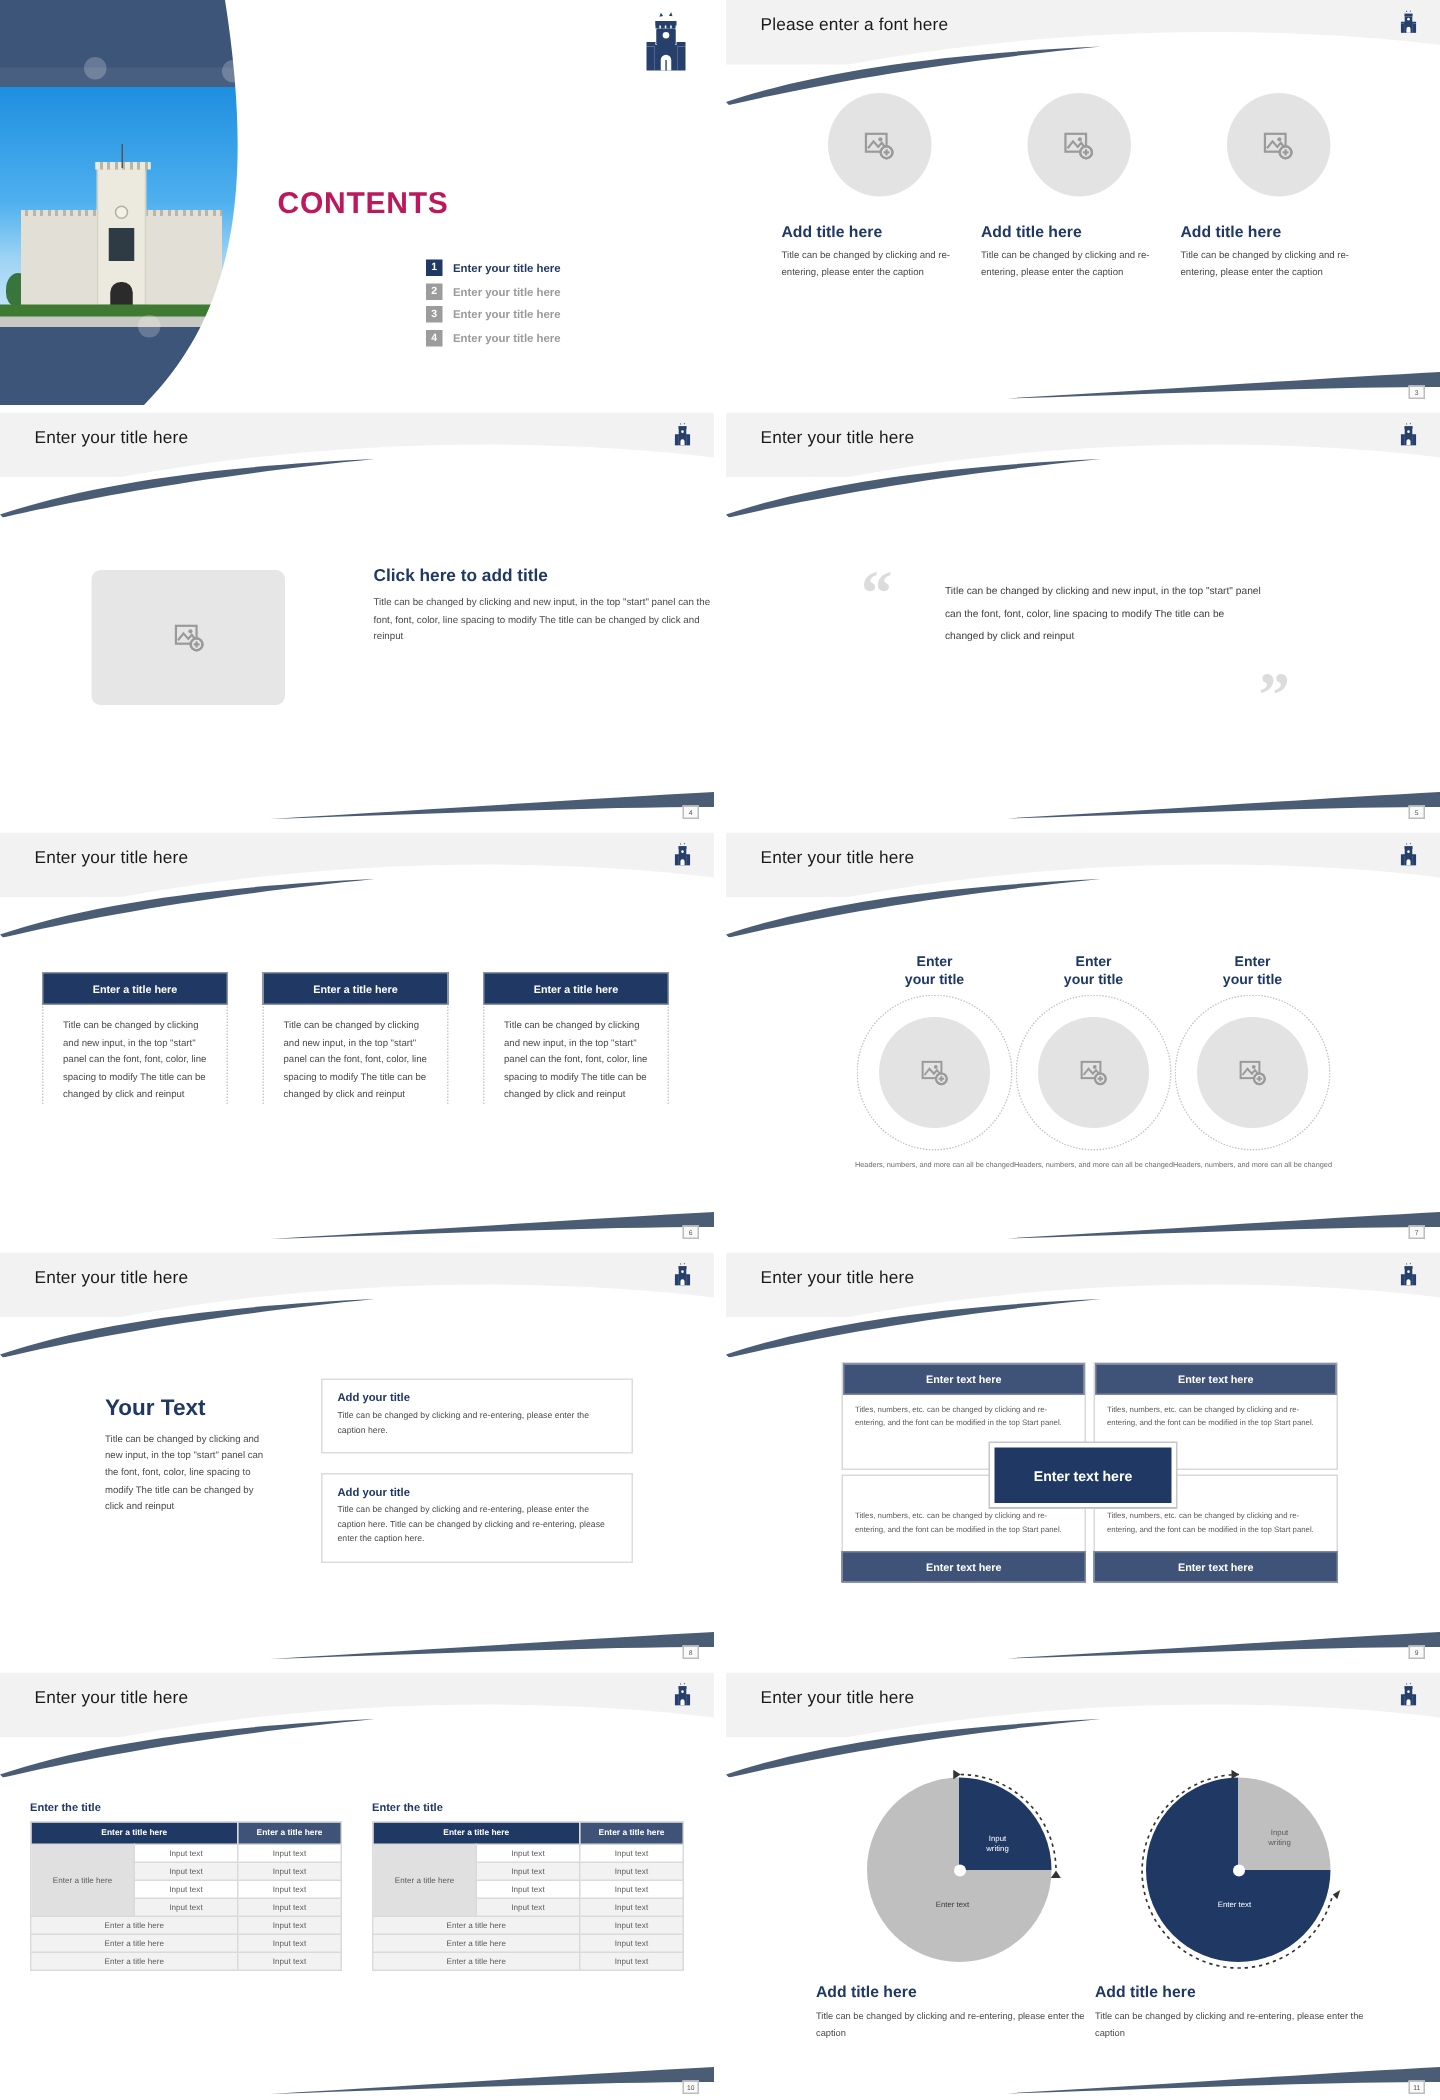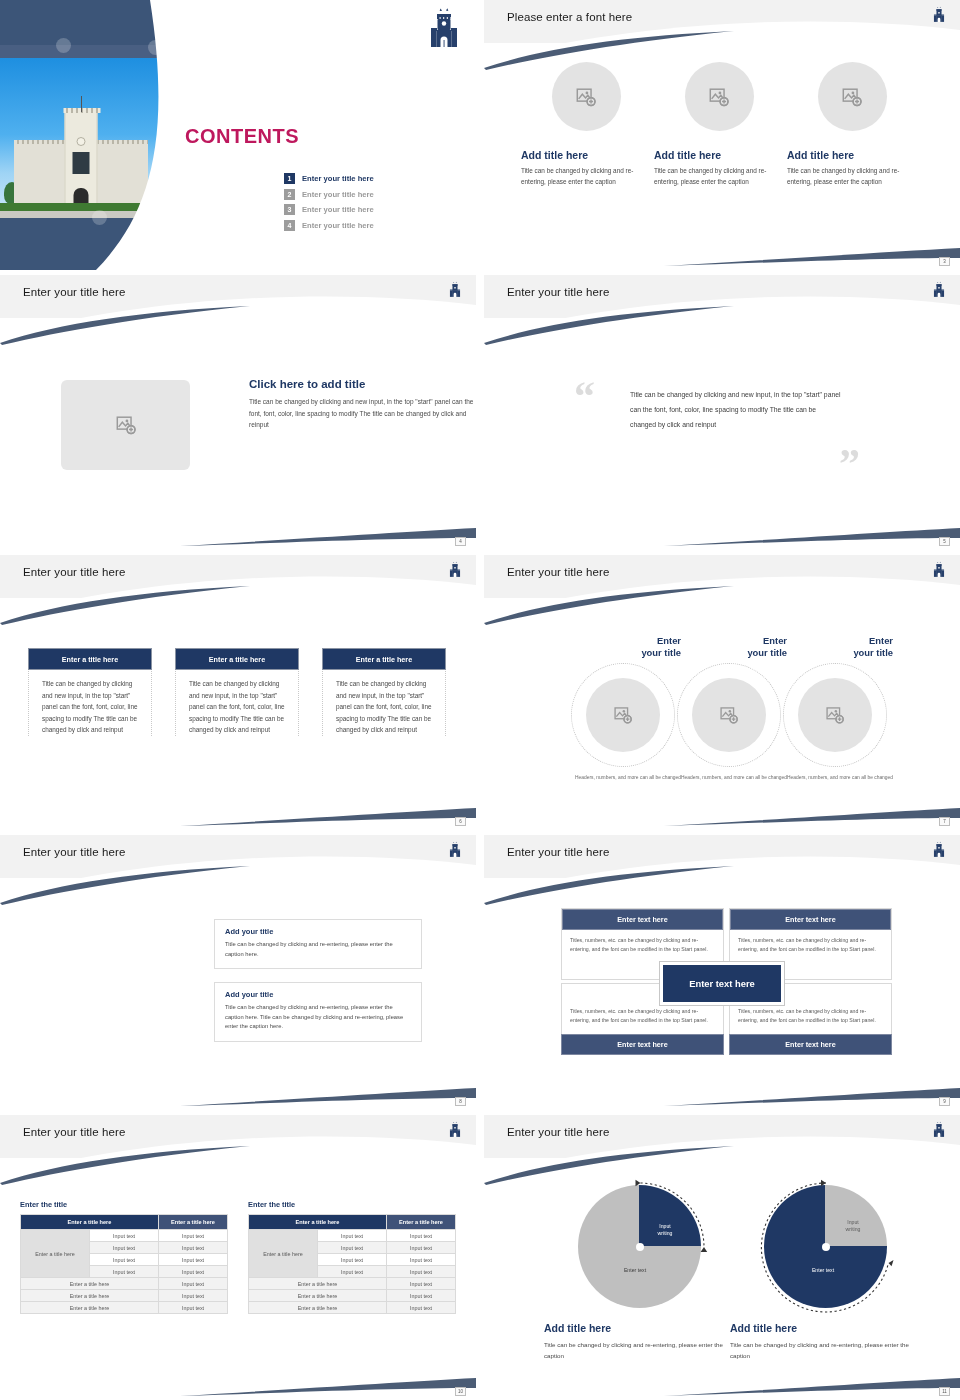--- a/index.html
+++ b/index.html
@@ -137,21 +137,21 @@
   
   .s5-col { position:absolute; top:93px; width:124px; border-left:1px dotted #c9c9c9; border-right:1px dotted #c9c9c9;}
   .s5-hd {
     background:#1f3864; color:#fff; text-align:center;
     font-size:7.2px; font-weight:bold; padding:5.5px 0;
     border:1px solid #8a93a3; margin:0 -1px;
   }
   .s5-p { padding:8px 13px 0 13px; font-size:6.4px; line-height:11.5px; color:#4a4a4a;}
 
   
-  .s6-grp { position:absolute; top:80px; width:116px; text-align:right;}
+  .s6-grp { position:absolute; top:80px; width:116px; text-align:center;}
   .s6-h { font-size:9.4px; font-weight:bold; color:#1f3864; line-height:12px;}
   .s6-ring { position:relative; width:104px; height:104px; margin:4px auto 0; border:1px dotted #c4c4c4; border-radius:50%;}
   .s6-in { position:absolute; left:50%; top:50%; transform:translate(-50%,-50%); width:74px; height:74px;}
   .s6-cap { margin-top:7px; font-size:4.9px; line-height:7.5px; color:#6d6d6d;}
 
   
   .s7-left { position:absolute; left:70px; top:95px; width:112px;}
   .s7-big { font-size:15px; font-weight:bold; color:#1f3864;}
   .s7-p { margin-top:7px; font-size:6.4px; line-height:11.2px; color:#4a4a4a;}
   .s7-box { position:absolute; left:214px; width:208px; border:1px solid #dcdcdc; padding:7px 10px 9px 10px;}
@@ -564,20 +564,24 @@
             <rect x="11.5" y="14" width="13" height="11"></rect>
             <circle cx="18" cy="18.5" r="2.2" fill="#fff"></circle>
             <rect x="5" y="23" width="26" height="3"></rect>
             <rect x="5" y="26" width="5.5" height="16"></rect>
             <rect x="25.5" y="26" width="5.5" height="16"></rect>
             <rect x="10.5" y="25" width="15" height="17"></rect>
             <path d="M14.5 42 v-7 a3.5 3.5 0 0 1 7 0 v7 z" fill="#fff"></path>
           </g>
         </svg>
     </div>
+    <div class="s7-left">
+      <div class="s7-big">Your Text</div>
+      <div class="s7-p">Title can be changed by clicking and new input, in the top "start" panel can the font, font, color, line spacing to modify The title can be changed by click and reinput</div>
+    </div>
     <div class="s7-box" style="top:84px;">
       <div class="s7-bh">Add your title</div>
       <div class="s7-bp">Title can be changed by clicking and re-entering, please enter the caption here.</div>
     </div>
     <div class="s7-box" style="top:147px;">
       <div class="s7-bh">Add your title</div>
       <div class="s7-bp">Title can be changed by clicking and re-entering, please enter the caption here. Title can be changed by clicking and re-entering, please enter the caption here.</div>
     </div>
     <div class="pagenum">8</div>
   </div>

